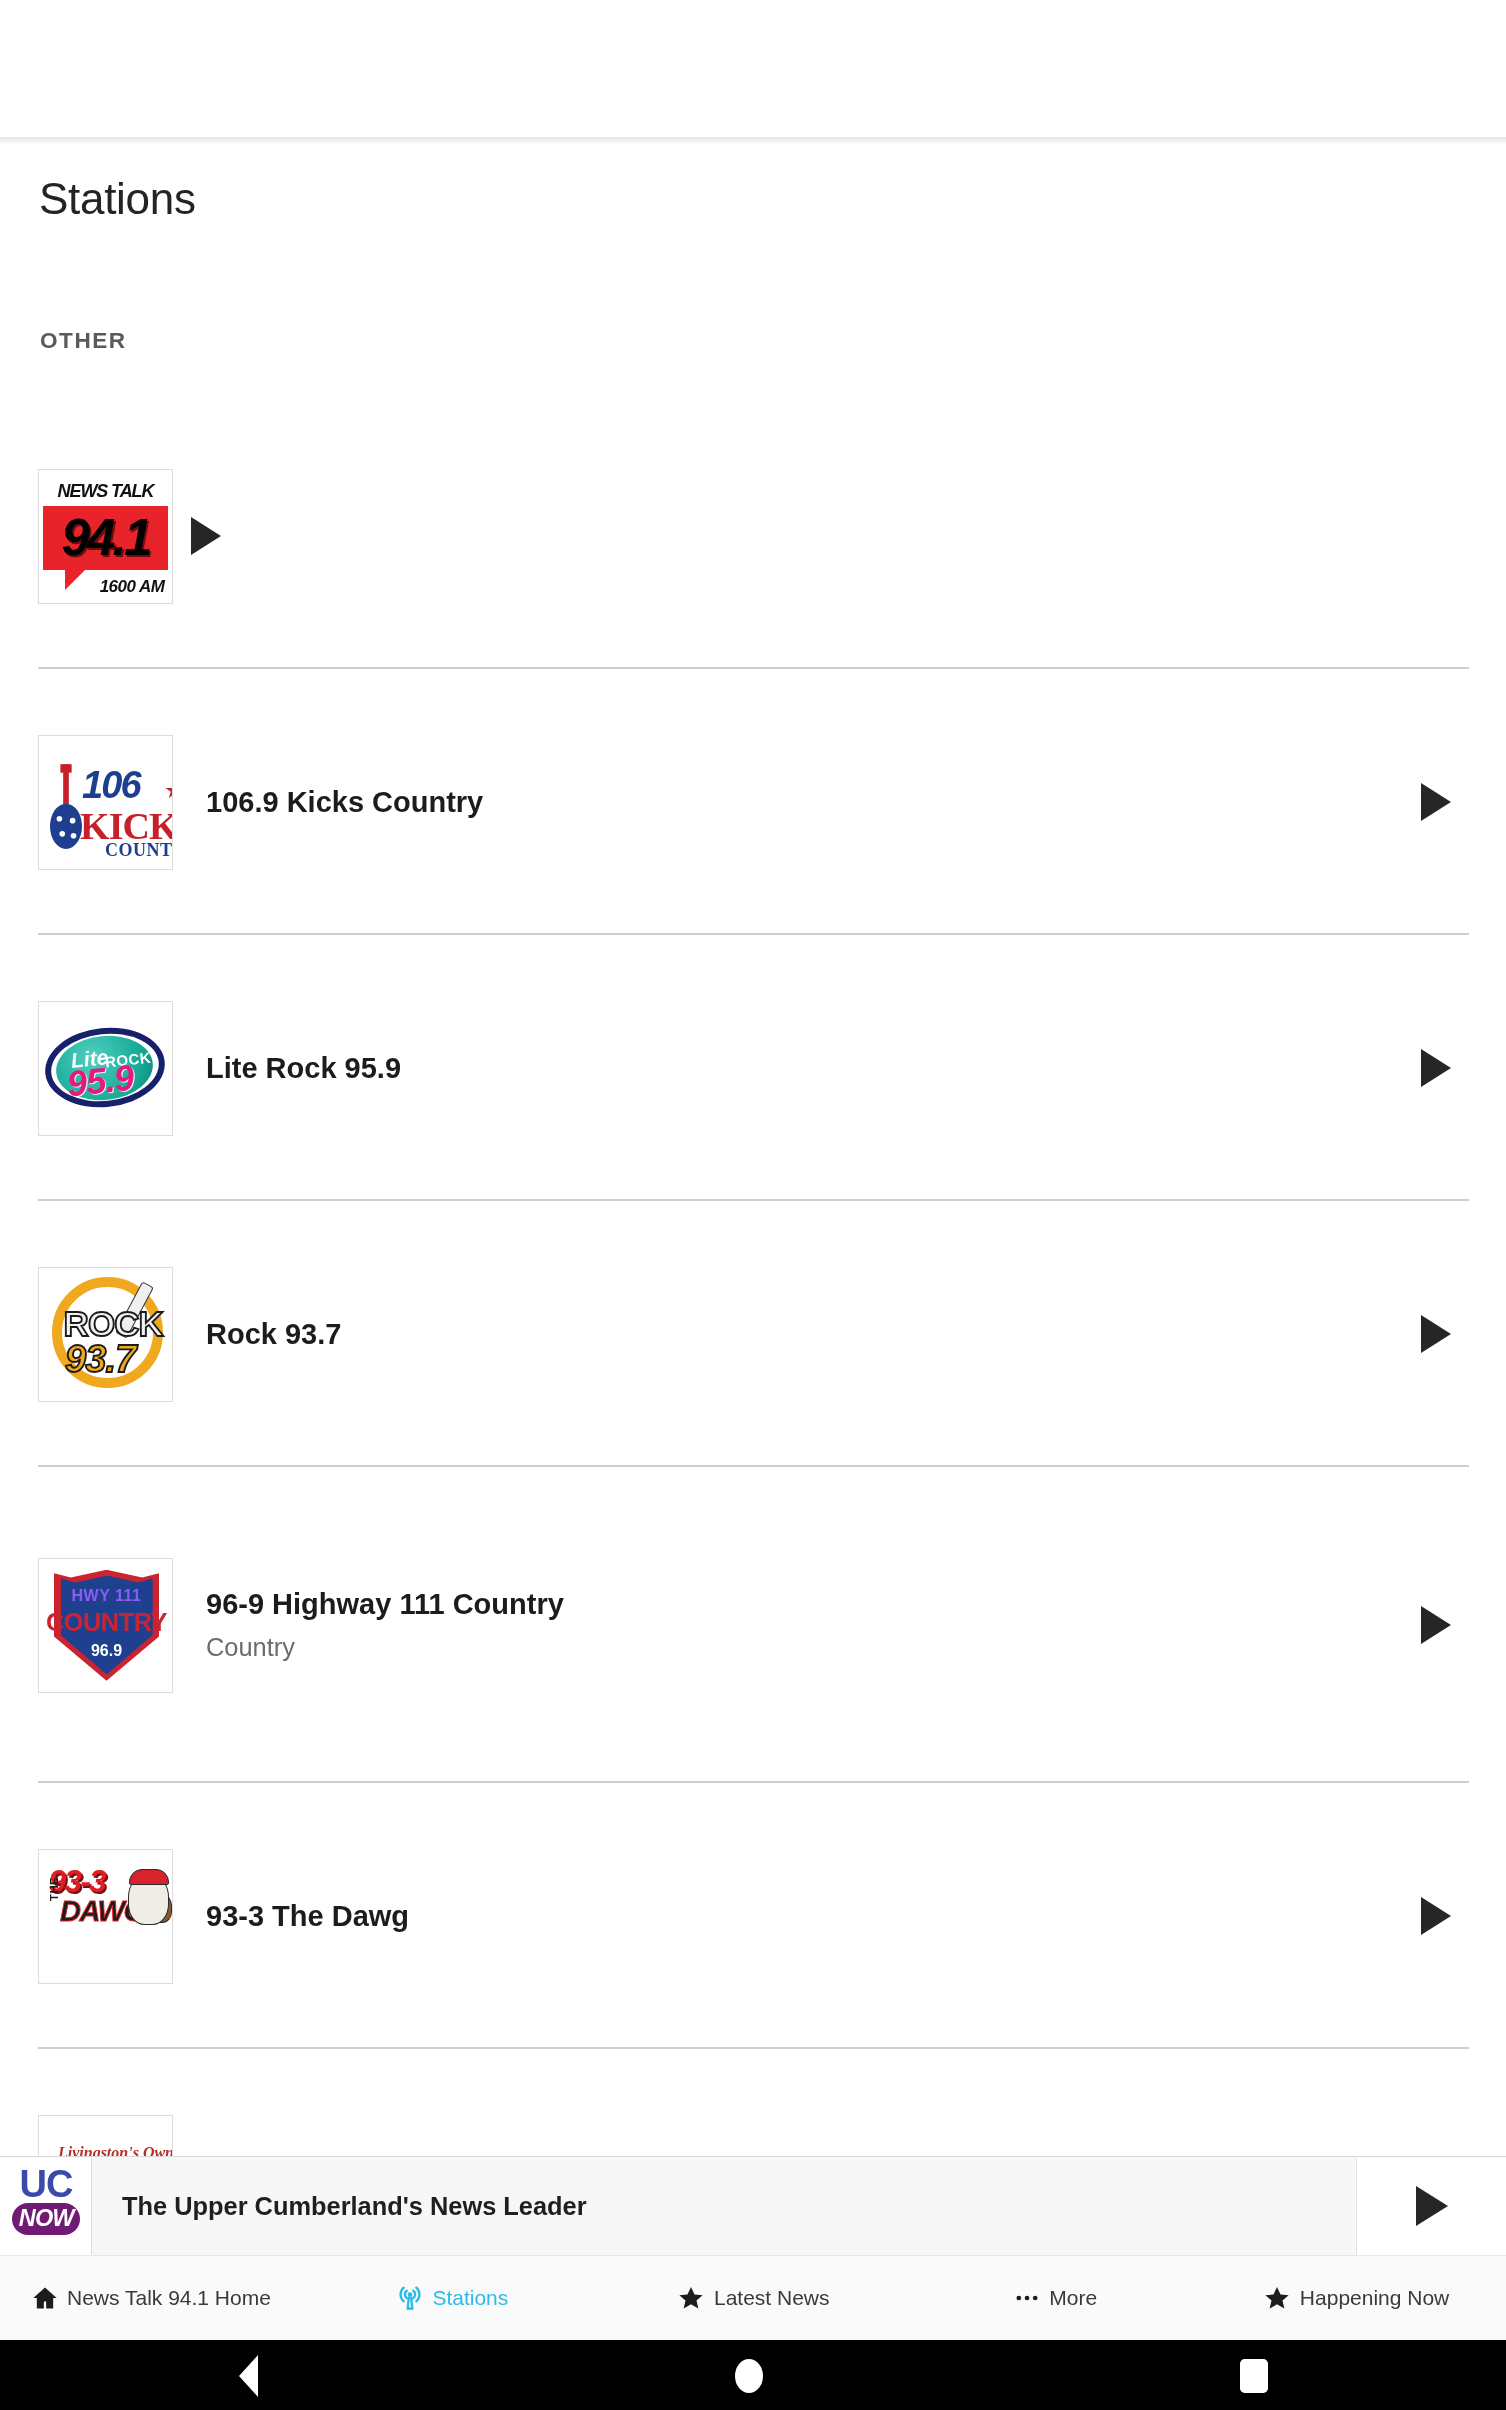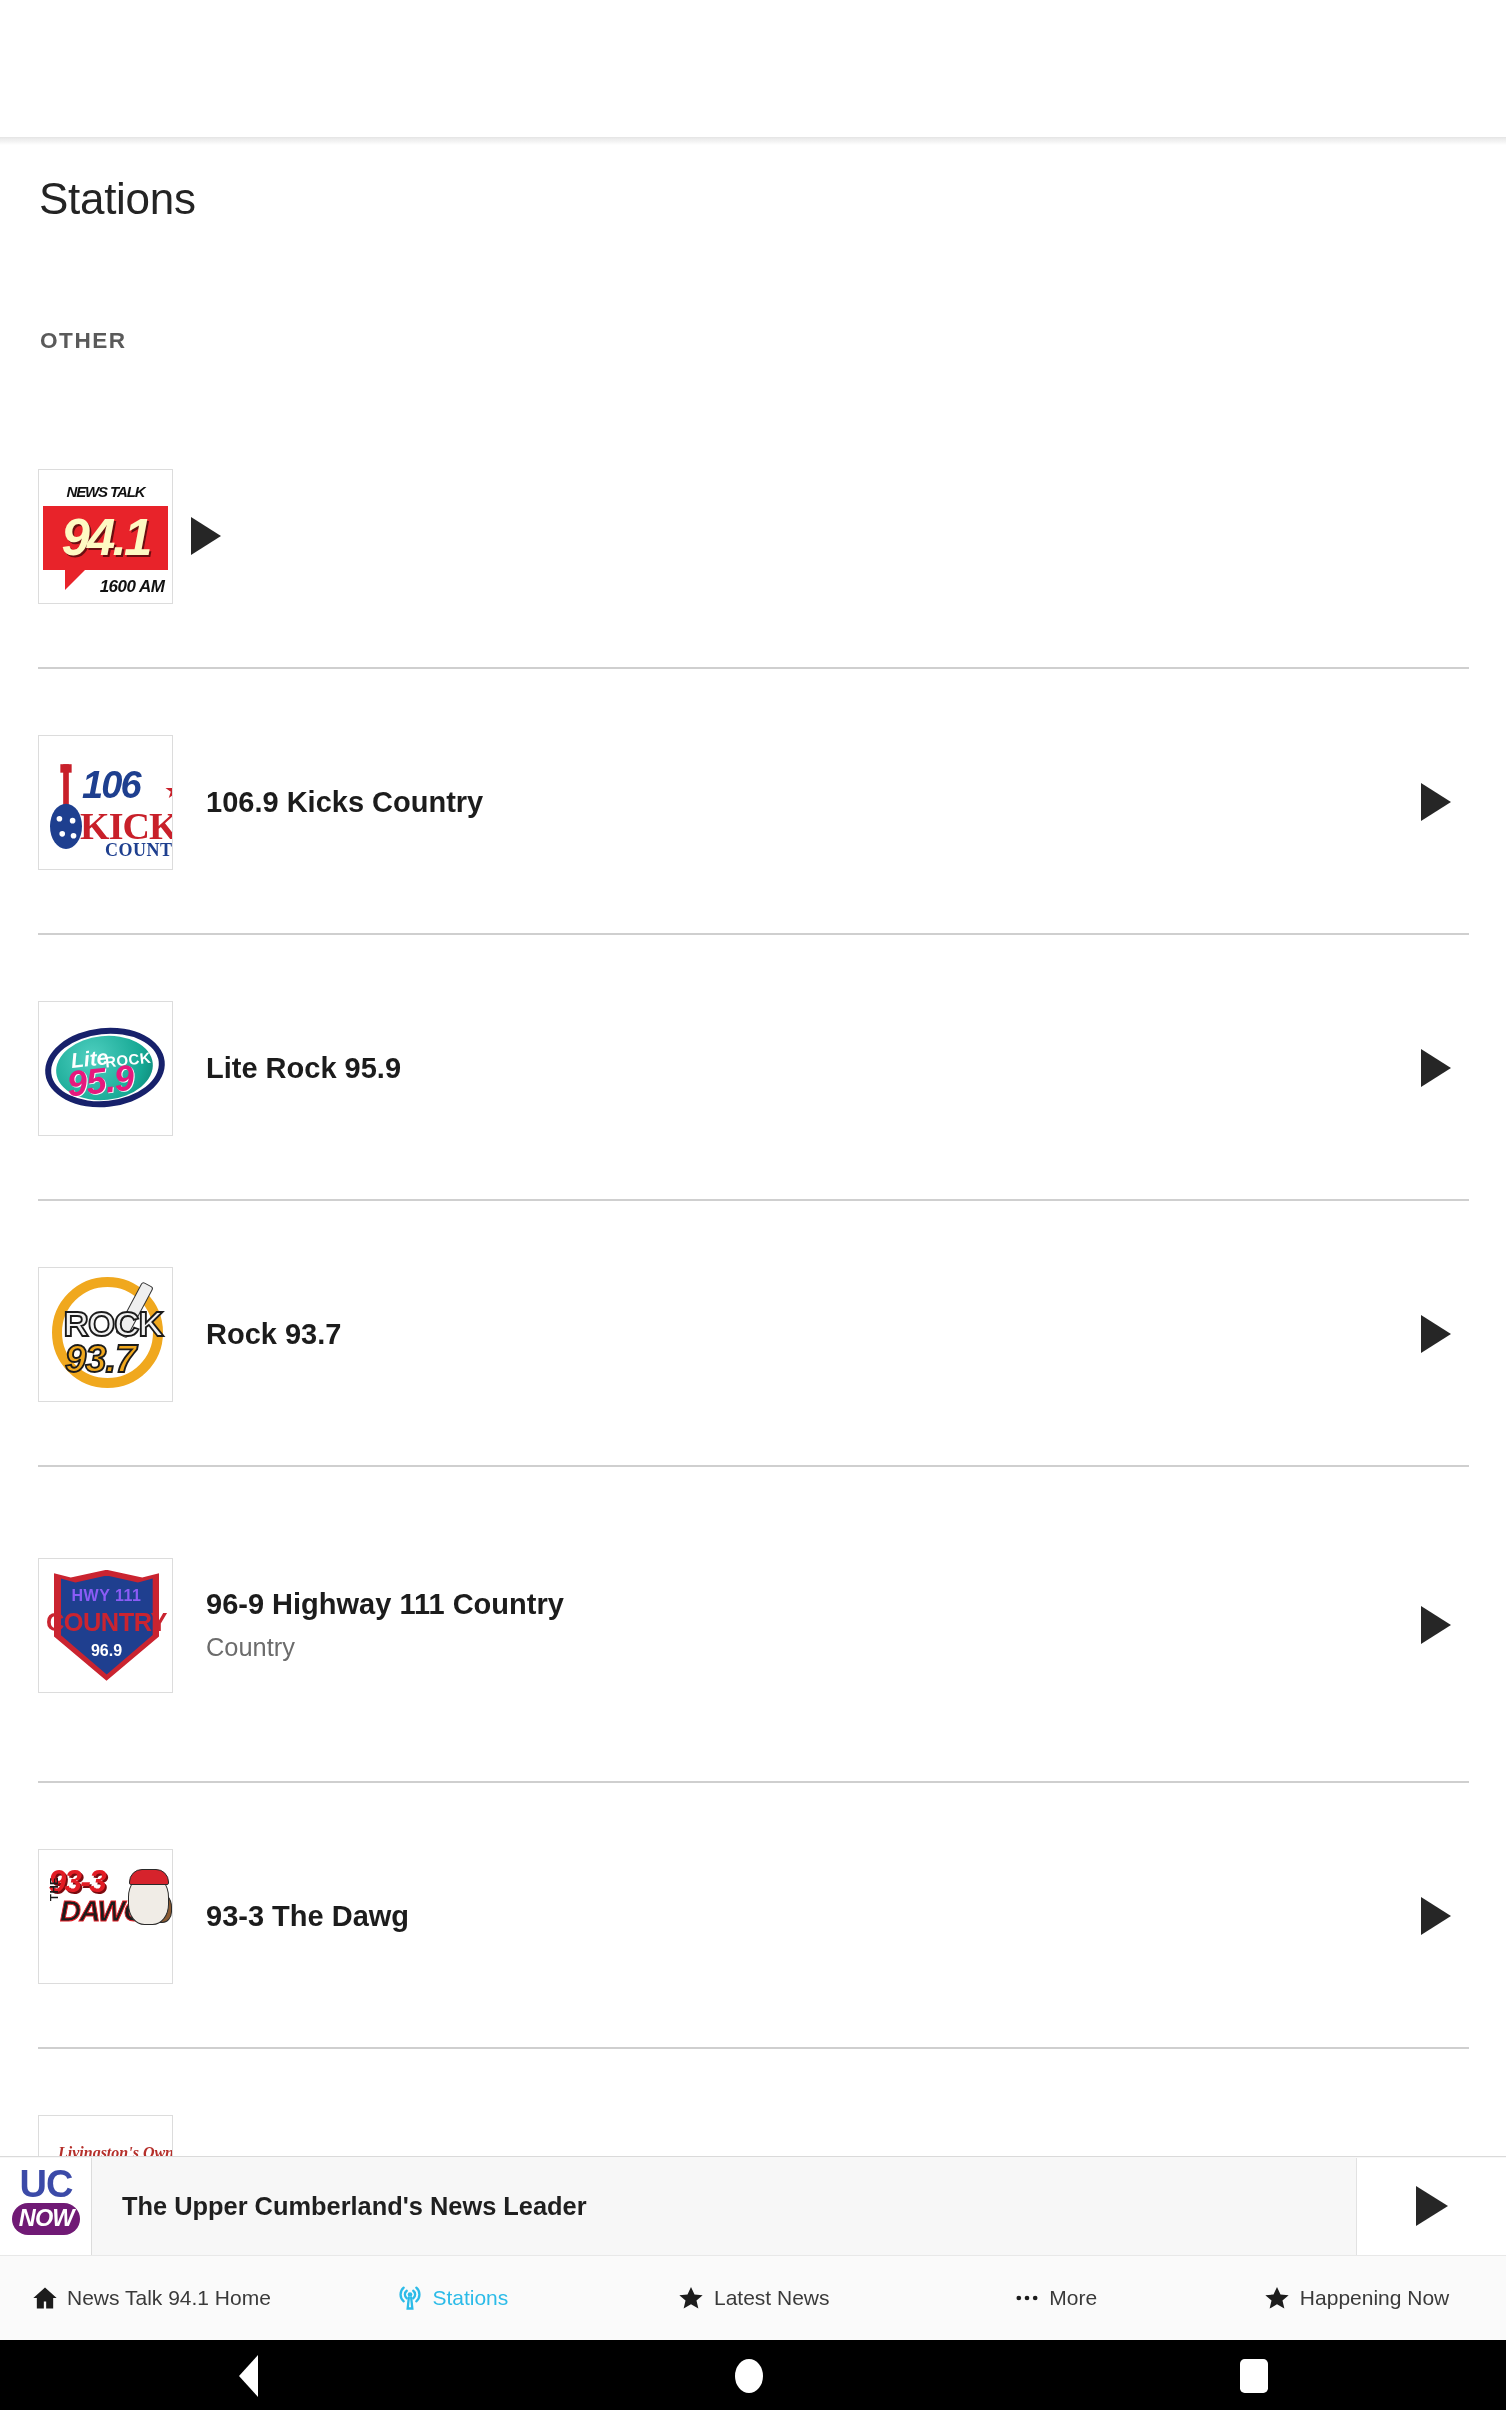--- a/index.html
+++ b/index.html
@@ -72,30 +72,30 @@
   }
 
   
   .lg { position:absolute; inset:0; }
 
   
   .nt-top {
     position:absolute; top:7.5px; left:3.8px; right:3.8px; height:28px;
     display:flex; align-items:center; justify-content:center;
     font-family:"Liberation Sans", sans-serif;
-    font-weight:700; font-style:italic; font-size:15px; color:#111;
+    font-weight:700; font-style:italic; font-size:18px; color:#111;
     letter-spacing:-1.1px;
   }
   .nt-red {
     position:absolute; top:36px; left:3.8px; right:3.8px; height:64px;
     background:#e8232a;
     display:flex; align-items:center; justify-content:center;
   }
   .nt-num {
-    font-weight:700; font-style:italic; font-size:51px; color:#fef9c3;
+    font-weight:700; font-style:italic; font-size:51px; color:#000000;
     letter-spacing:-2.8px; line-height:1;
     text-shadow:1.9px 1.9px 0 #6b0e11;
   }
   .nt-tail {
     position:absolute; top:99px; left:26px;
     width:0;height:0;border-left:21px solid #e8232a;
     border-bottom:21px solid transparent;
   }
   .nt-am {
     position:absolute; bottom:5.6px; right:7.5px;

